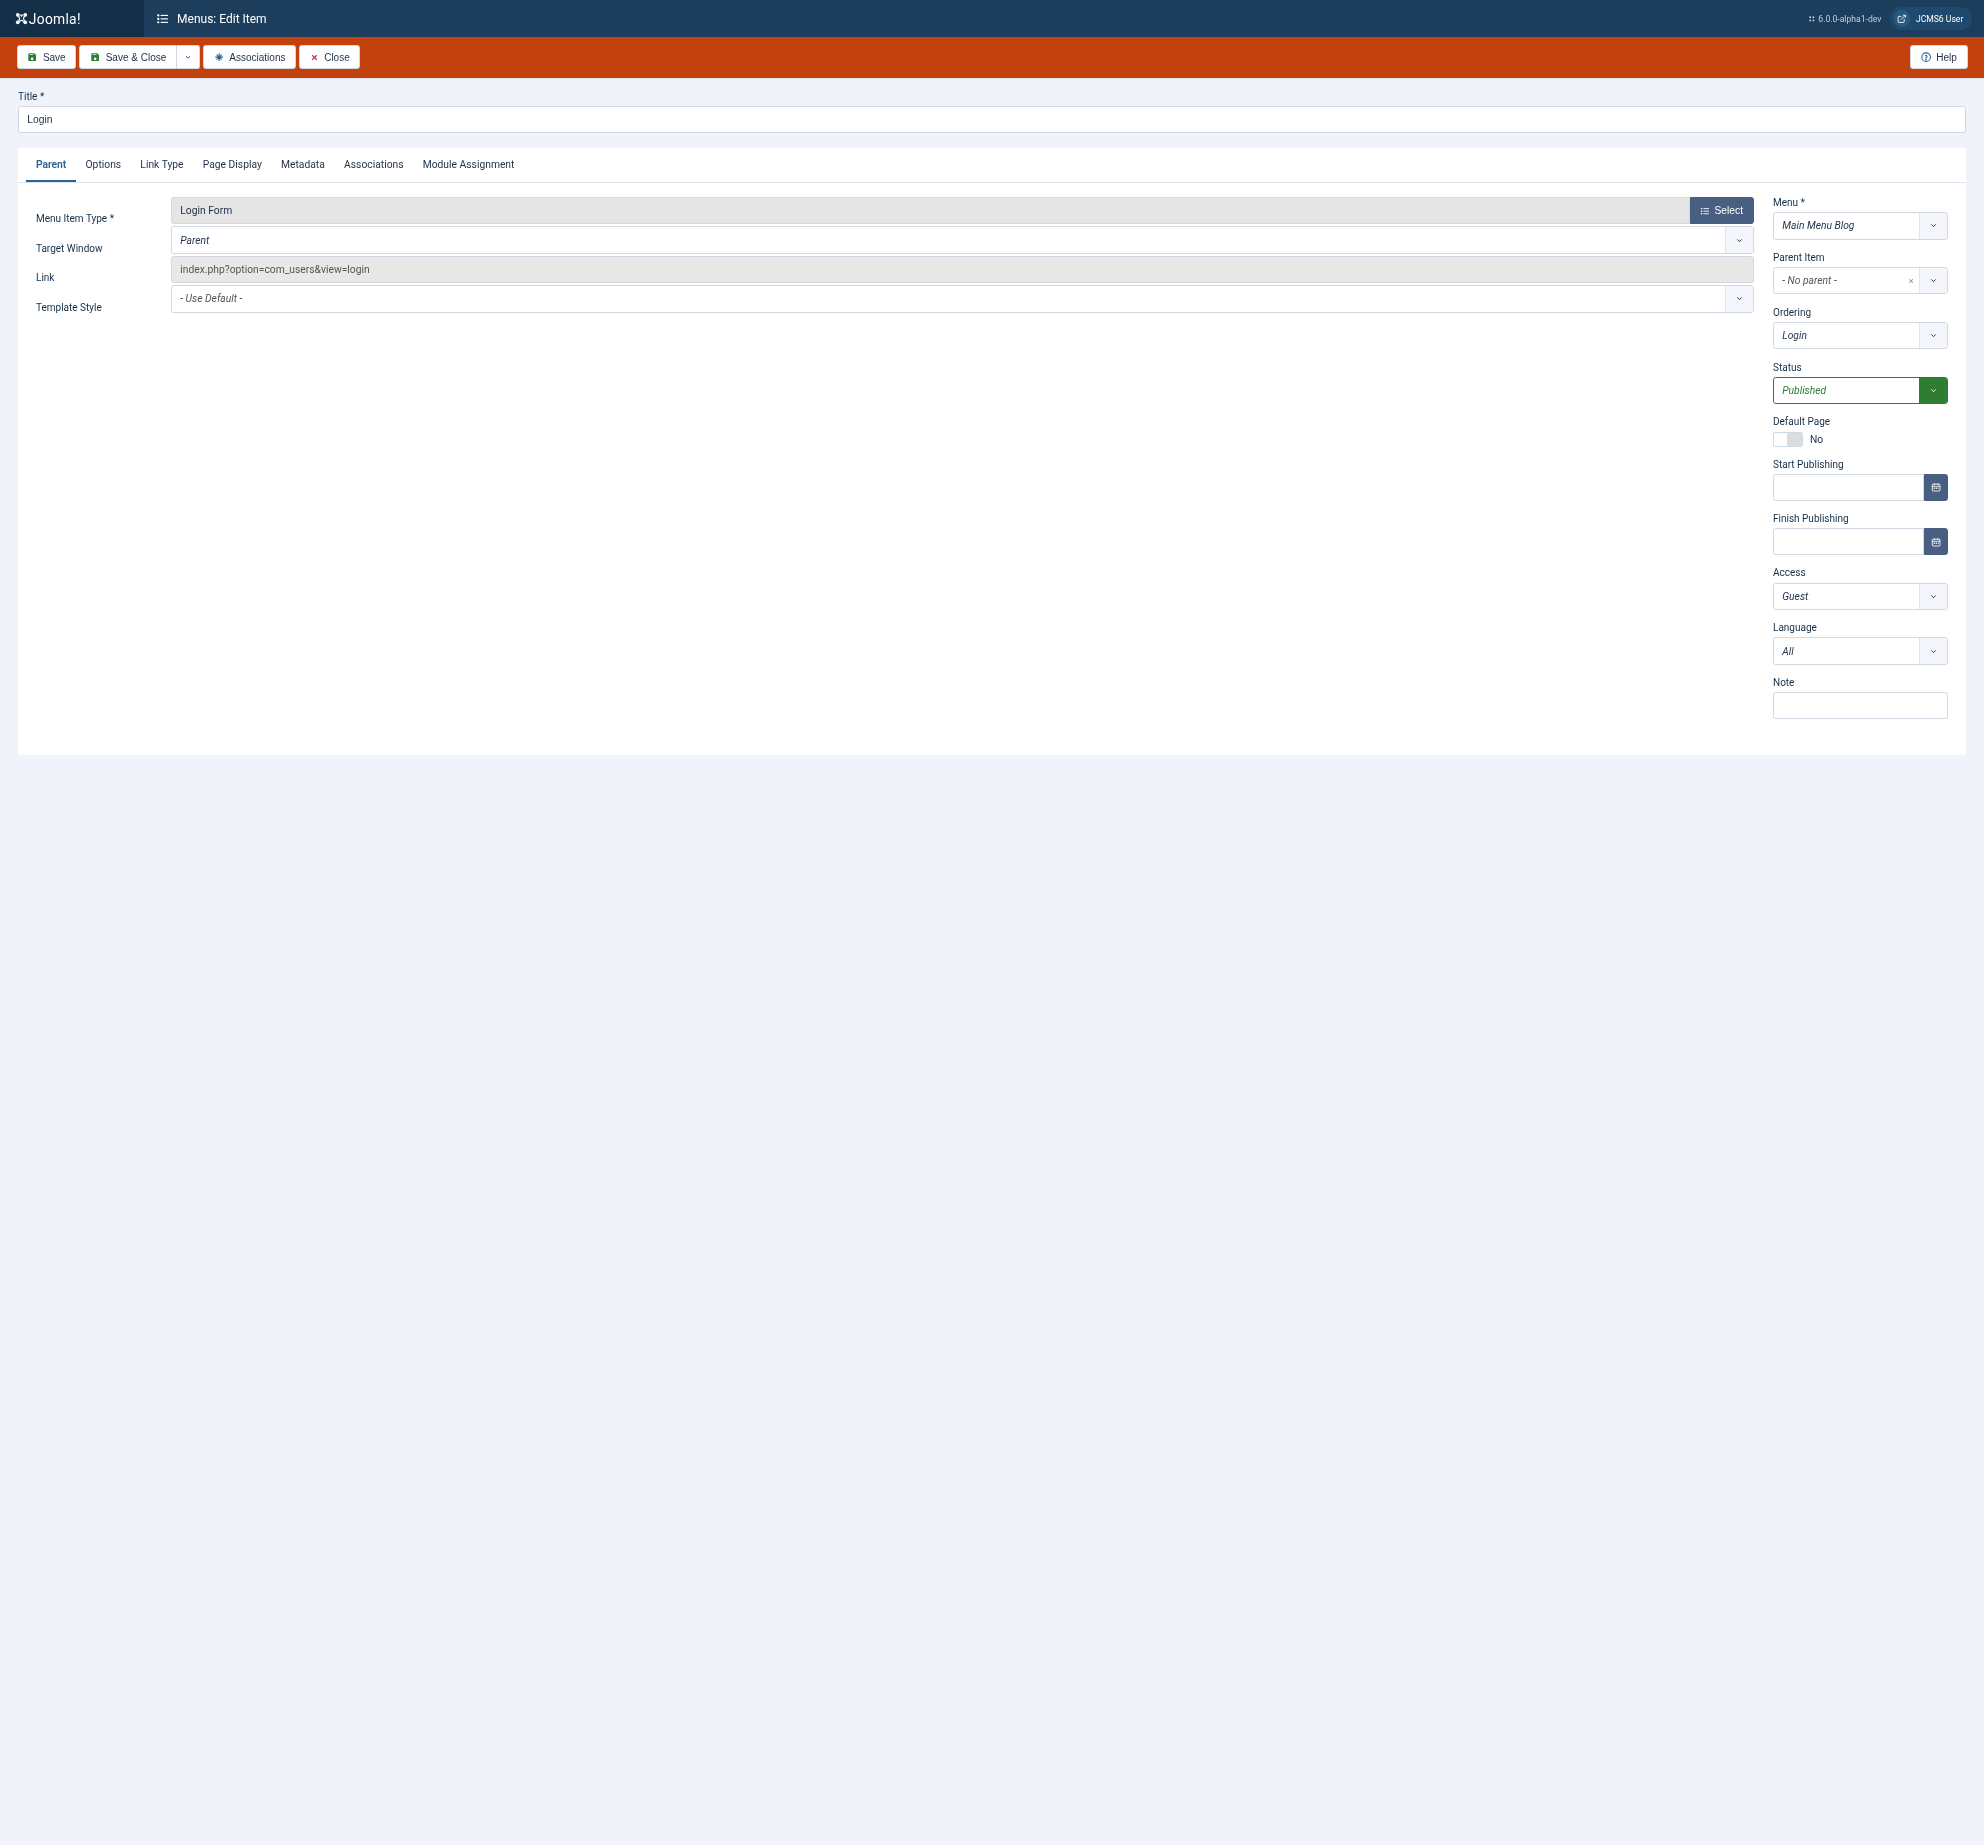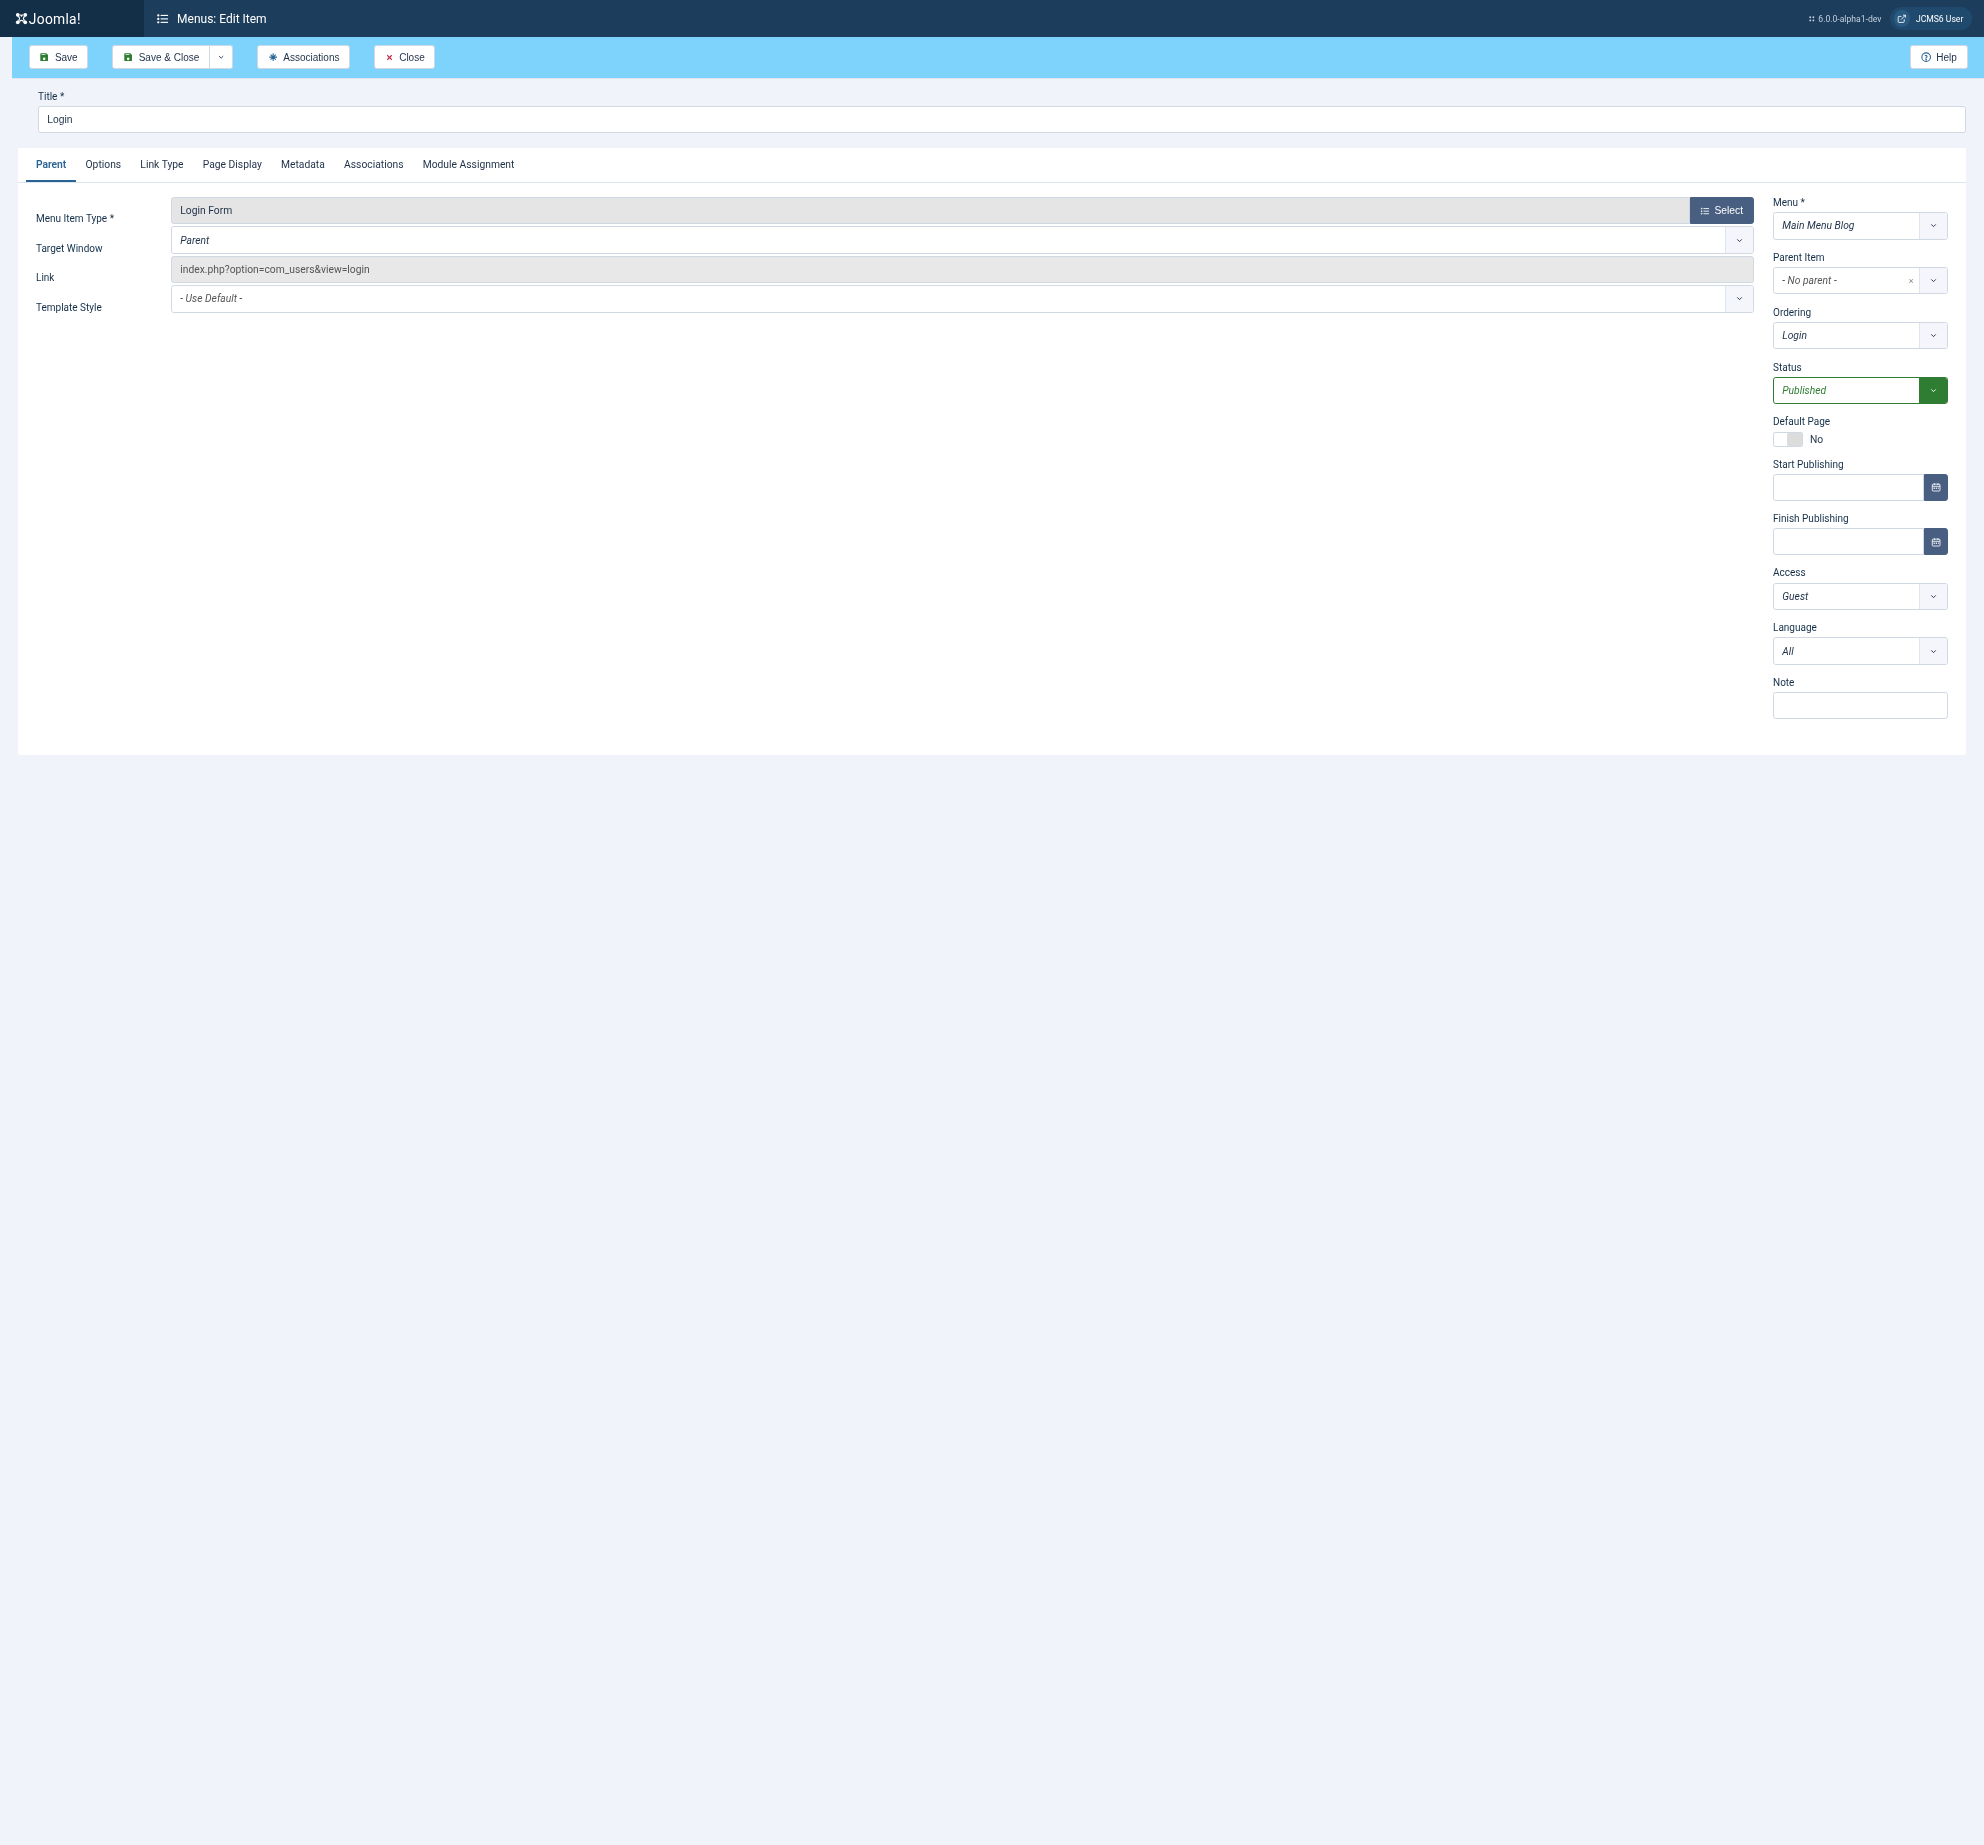--- a/index.html
+++ b/index.html
@@ -7,33 +7,33 @@
 
 .header { background: #1c3d5c; color: #fff; display: flex; align-items: center; height: 37px; }
 .brand { background: #132f48; height: 37px; display: flex; align-items: center; padding: 0 13.8px; width: 144px; }
 .brand-text { color: #fff; font-size: 13.8px; font-weight: 400; letter-spacing: 0.3px; display: flex; align-items: center; gap: 5.5px; }
 .header-title { display: flex; align-items: center; gap: 6.9px; padding: 0 12.4px; font-size: 12px; color: #fff; flex: 1; }
 .header-right { display: flex; align-items: center; gap: 8.3px; padding-right: 12.4px; }
 .version { color: #c4d1e0; font-size: 8.6px; display: flex; align-items: center; gap: 2.8px; }
 .user-chip { background: #1f4a6e; color: #fff; border-radius: 13.8px; padding: 3.4px 8.3px; font-size: 8.6px; display: flex; align-items: center; gap: 5.5px; }
 .user-chip .ext-icon { background: #2a5a82; border-radius: 50%; width: 16.5px; height: 16.5px; display: flex; align-items: center; justify-content: center; margin-left:-4.1px; }
 
-.toolbar { background: #7dd3fc; border-bottom: 0.7px solid #dde5ef; padding: 8.3px 16.5px; display: flex; gap: 24px; align-items: center; margin-left: 12px; }
+.toolbar { background: #c2410c; border-bottom: 0.7px solid #dde5ef; padding: 8.3px 16.5px; display: flex; gap: 3px; align-items: center; }
 .btn { background: #fff; border: 0.7px solid #cfd8e3; border-radius: 2.8px; padding: 5.5px 9.6px; font-size: 10px; color: #1f3047; display: inline-flex; align-items: center; gap: 5.5px; cursor: pointer; }
 .btn-group { display: flex; }
 .btn-group .btn:first-child { border-top-right-radius: 0; border-bottom-right-radius: 0; }
 .btn-group .btn:last-child { border-top-left-radius: 0; border-bottom-left-radius: 0; border-left: 0; padding: 5.5px 6.9px; }
 .toolbar-spacer { flex: 1; }
 
 .icon-save { color: #2f7d32; }
 .icon-close { color: #c02942; }
 .icon-assoc { color: #2a6496; }
 .icon-help { color: #2a6496; }
 
-.form-top { padding: 12.4px 18px 2.8px; display: flex; gap: 19.3px; margin-left: 20px; }
+.form-top { padding: 12.4px 18px 2.8px; display: flex; gap: 19.3px; }
 .form-top .col { flex: 1; }
 .form-label { color: #132f48; font-size: 10px; margin-bottom: 4.1px; display: block; }
 .text-input { width: 100%; border: 0.7px solid #cfd8e3; border-radius: 2.8px; background: #fff; padding: 6.9px 8.3px; font-size: 10.3px; color: #1f3047; }
 .help-text { color: #6b7888; font-size: 9px; margin-top: 4.1px; }
 
 .panel { background: #fff; margin: 12.4px 18px 18px; border-radius: 2.8px; }
 .tabs { display: flex; border-bottom: 0.7px solid #dde5ef; padding: 0 8.3px; }
 .tab { padding: 9.6px 9.6px; font-size: 10.3px; color: #1f3047; cursor: pointer; border-bottom: 2.1px solid transparent; }
 .tab.active { color: #2a6496; border-bottom-color: #2a6496; font-weight: 600; }
 

